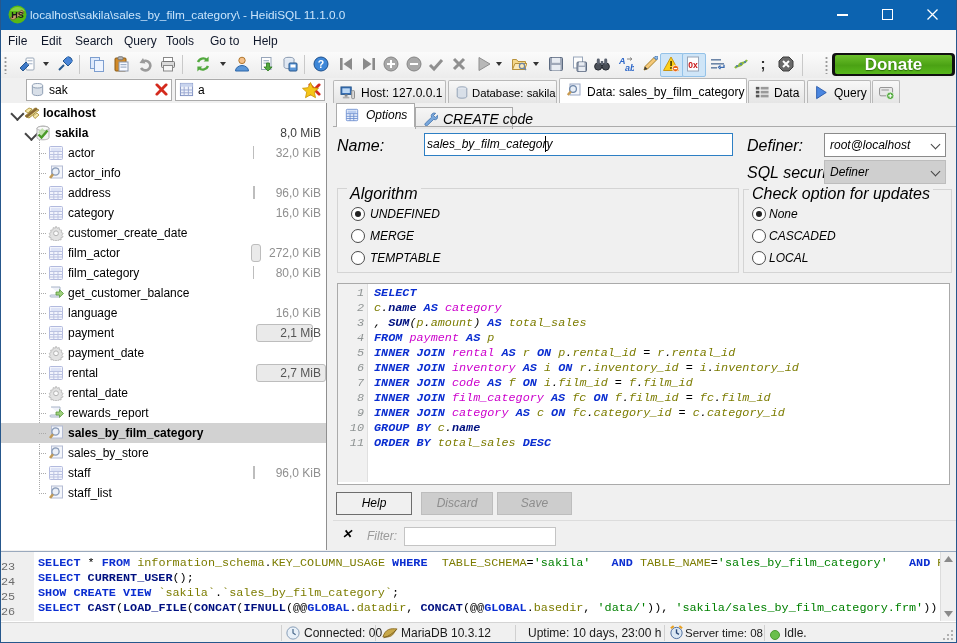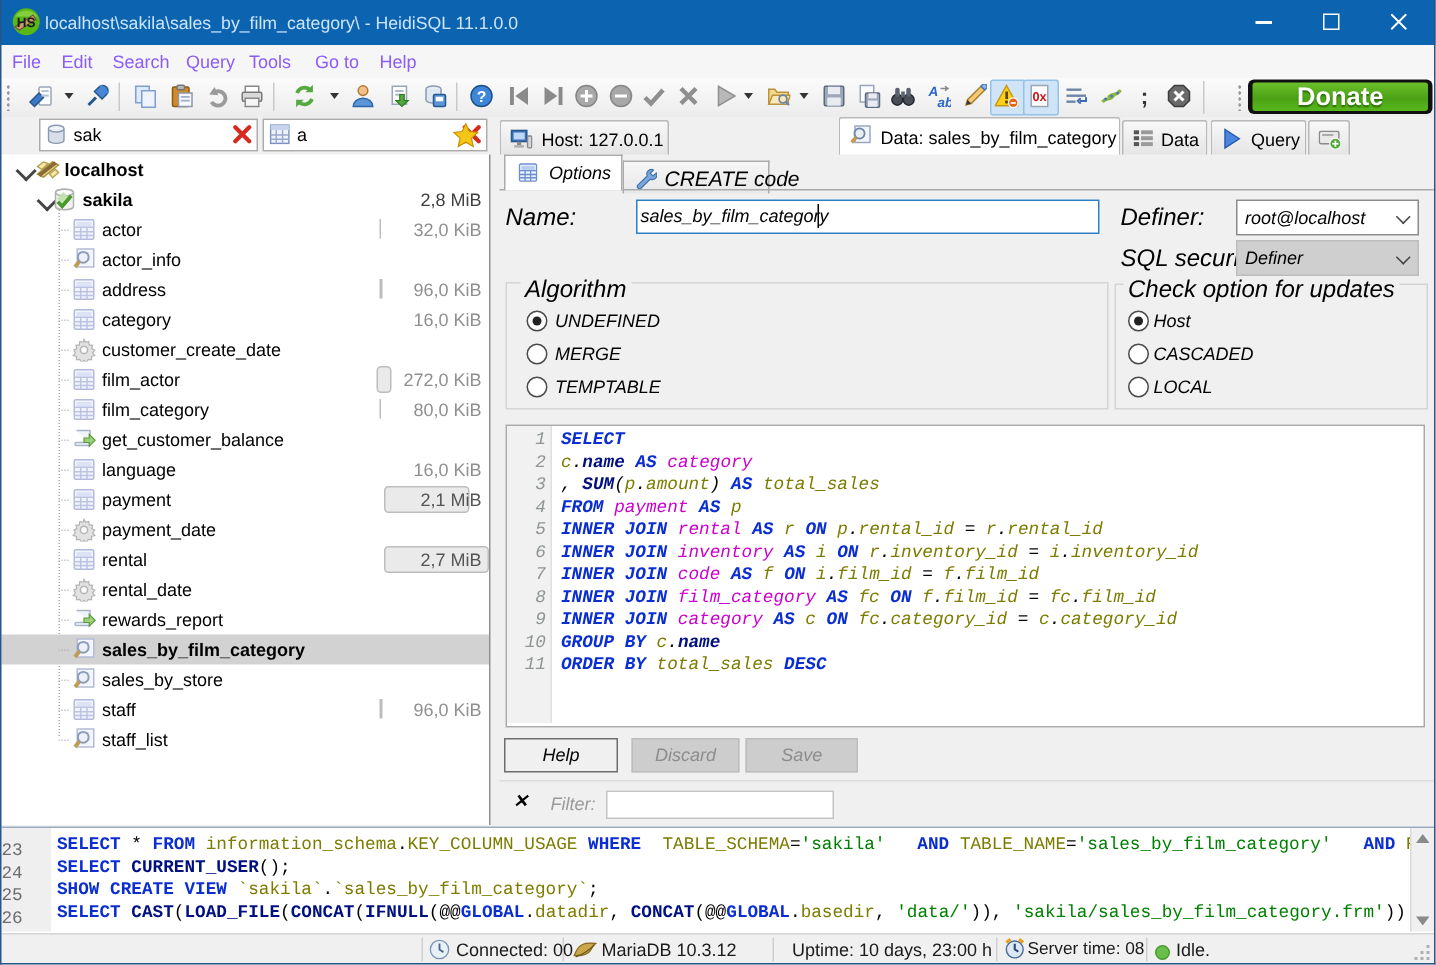--- a/index.html
+++ b/index.html
@@ -3,21 +3,21 @@
 <style>
   html,body{margin:0;padding:0;}
   body{width:957px;height:643px;position:relative;overflow:hidden;
        font-family:"Liberation Sans",sans-serif;font-size:12px;color:#000;background:#f0f0f0;}
   .abs{position:absolute;}
   
   #title{left:0;top:0;width:957px;height:30px;background:#0c63b0;}
   #title .txt{left:30px;top:8px;color:#cbe5fb;font-size:11.8px;}
   
   #menu{left:1px;top:30px;width:955px;height:22px;background:#f6f6f6;}
-  #menu span{position:absolute;top:4px;font-size:12px;color:#8b5cf6;text-align:center;}
+  #menu span{position:absolute;top:4px;font-size:12px;color:#0f172a;text-align:center;}
   
   #tbar{left:1px;top:52px;width:955px;height:26px;background:linear-gradient(#fbfbfb,#ececec);border-bottom:1px solid #d8d8d8;}
   .sep{position:absolute;top:3px;width:1px;height:19px;background:#c9c9c9;}
   .grip{position:absolute;top:4px;width:3px;height:18px;
         background-image:radial-gradient(circle,#9a9a9a 1px,transparent 1.2px);background-size:3px 4px;}
   .ico{position:absolute;width:16px;height:16px;top:4px;}
   .dd{position:absolute;top:10px;width:0;height:0;border-left:3.5px solid transparent;border-right:3.5px solid transparent;border-top:4px solid #333;}
   .hl{position:absolute;top:1px;width:22px;height:22px;background:#cfe5f7;border:1px solid #94c2e8;border-radius:2px;}
   
   #row2{left:1px;top:78px;width:955px;height:25px;background:#f0f0f0;}
@@ -310,20 +310,27 @@
     </svg>
   <div class="mtab" style="left:332px;width:111px">
     <svg class="abs" style="left:6px;top:5px" width="15" height="14" viewBox="0 0 16 15">
         <rect x="1" y="1" width="11" height="8" fill="#3a70b8" stroke="#26578c"></rect>
         <rect x="2.5" y="2.5" width="8" height="5" fill="#bcd8f4"></rect>
         <rect x="5" y="9" width="3" height="2.5" fill="#8a8a8a"></rect>
         <rect x="3" y="11.5" width="7" height="1.8" fill="#b0b0b0"></rect>
         <rect x="12.5" y="5" width="3" height="8.5" rx="0.8" fill="#d8d8d8" stroke="#888"></rect>
       </svg>
     <span class="lbl" style="left:27px">Host: 127.0.0.1</span>
+  </div>
+  <div class="mtab" style="left:447px;width:107px">
+    <svg class="abs" style="left:6px;top:4px" width="14" height="15" viewBox="0 0 16 16">
+        <ellipse cx="8" cy="3.8" rx="5.5" ry="2.3" fill="#e4e9f0" stroke="#8a9ab0"></ellipse>
+        <path d="M2.5 3.8 v8.4 a5.5 2.3 0 0 0 11 0 v-8.4" fill="#d8dfe8" stroke="#8a9ab0"></path>
+      </svg>
+    <span class="lbl" style="left:23px;font-size:11.3px;top:6px">Database: sakila</span>
   </div>
   <div class="mtab act" style="left:558px;width:186px">
     <svg class="abs" style="left:6px;top:4px" width="16" height="16" viewBox="0 0 16 16">
         <rect x="4" y="1" width="10" height="11" fill="#f2f5fb" stroke="#9aa8c4"></rect>
         <circle cx="7" cy="6" r="3.4" fill="#dce8f4" fill-opacity="0.5" stroke="#6d86a8" stroke-width="1.2"></circle>
         <path d="M4.8 8.5 l-3 3.5" stroke="#c89a50" stroke-width="2.4"></path>
       </svg>
     <span class="lbl" style="left:27px">Data: sales_by_film_category</span>
   </div>
   <div class="mtab" style="left:747px;width:55px">
@@ -396,21 +403,21 @@
         <use href="#g-srv"></use>
       </svg>
       <span class="nm" style="left:42px;font-weight:bold">localhost</span>
     </div>
   <div class="trow" style="top:20px">
       <span class="chev" style="left:24px;transform:rotate(45deg) translate(1px,-1px)"></span>
       <svg class="ti" style="left:34px">
         <use href="#g-db"></use>
       </svg>
       <span class="nm" style="left:54px;font-weight:bold">sakila</span>
-      <span class="sz" style="color:#404040">2,8 MiB</span>
+      <span class="sz" style="color:#404040">8,0 MiB</span>
     </div>
   <div class="trow" style="top:40px">
       <span class="hstub" style="left:38px;top:10px;width:7px"></span>
       <svg class="ti" style="left:47px">
         <use href="#g-tbl"></use>
       </svg>
       <span class="nm" style="left:67px">actor</span>
       <span class="bar1" style="left:252px"></span>
       <span class="sz">32,0 KiB</span>
     </div>
@@ -586,21 +593,21 @@
   <span class="glabel" style="left:14px;top:82px;background:#f0f0f0;padding:0 3px">Algorithm</span>
   <div class="radio on" style="left:18px;top:104px"></div>
     <span class="rlbl" style="left:37px;top:104px">UNDEFINED</span>
   <div class="radio" style="left:18px;top:126px"></div>
     <span class="rlbl" style="left:37px;top:126px">MERGE</span>
   <div class="radio" style="left:18px;top:148px"></div>
     <span class="rlbl" style="left:37px;top:148px">TEMPTABLE</span>
   <div class="gbox" style="left:410px;top:86px;width:207px;height:82px"></div>
   <span class="glabel" style="left:416px;top:82px;background:#f0f0f0;padding:0 3px">Check option for updates</span>
   <div class="radio on" style="left:419px;top:104px"></div>
-    <span class="rlbl" style="left:436px;top:104px">Host</span>
+    <span class="rlbl" style="left:436px;top:104px">None</span>
   <div class="radio" style="left:419px;top:126px"></div>
     <span class="rlbl" style="left:436px;top:126px">CASCADED</span>
   <div class="radio" style="left:419px;top:148px"></div>
     <span class="rlbl" style="left:436px;top:148px">LOCAL</span>
 
   <div class="abs" style="left:4px;top:180px;width:611px;height:200px;border:1px solid #aaa;background:#fff;overflow:hidden;">
     <div class="abs" style="left:0;top:0;width:29px;height:198px;background:#f1f1f1;border-right:1px solid #e0e0e0"></div>
     <div class="abs code gn" style="left:0;top:2px;width:26px;text-align:right;">1
 2
 3

